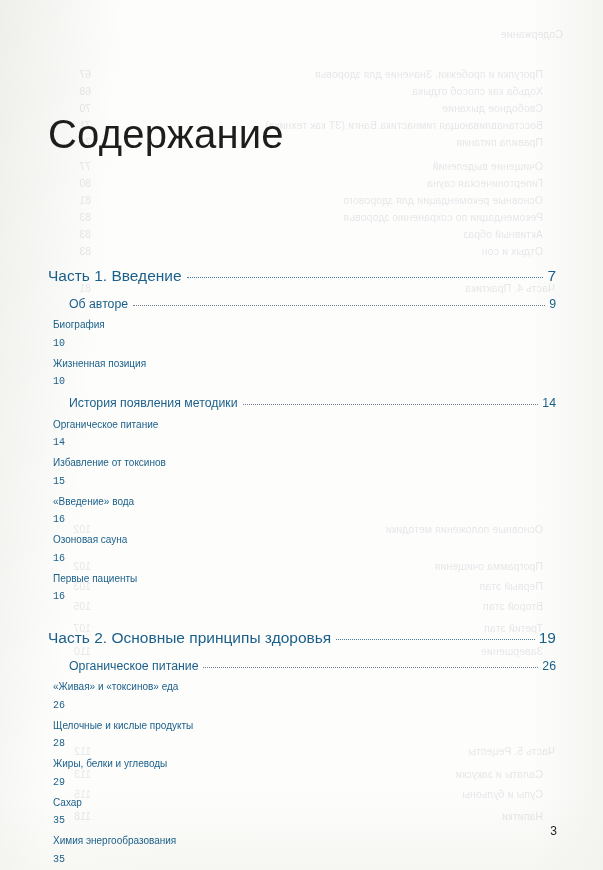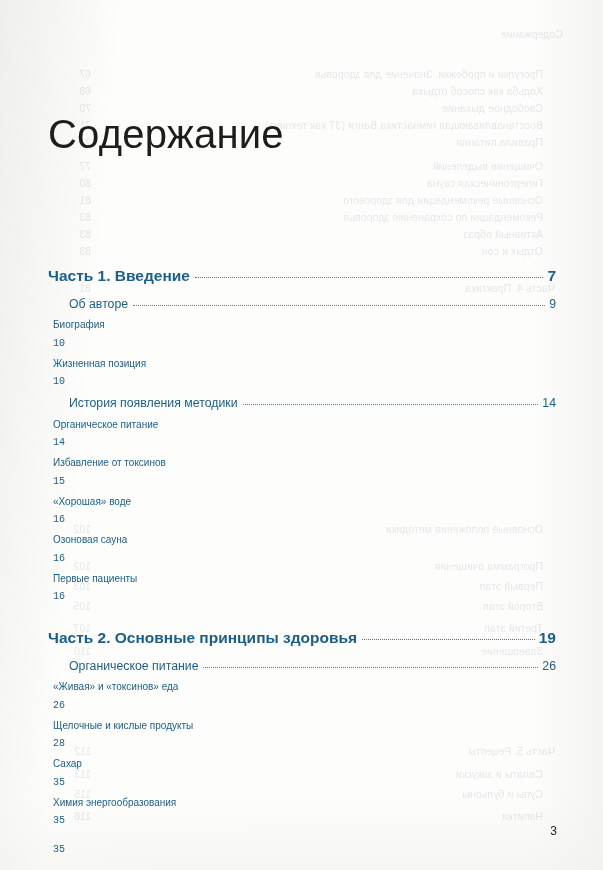--- a/index.html
+++ b/index.html
@@ -91,21 +91,21 @@
   }
   .entry .page-no {
     flex: 0 0 auto;
     text-align: right;
   }
 
   
   .lvl-part {
     font-size: 15.5px;
     color: #1a5f8a;
-    font-weight: 700;
+    font-weight: 400;
     margin-top: 0;
     margin-bottom: 14px;
   }
   .lvl-part .label { color: #1a5f8a; }
   .lvl-part .page-no { color: #1a5f8a; font-size: 15.5px; }
   .lvl-part .dots { border-bottom: 1px dotted #3f7fa5; top: -3px; }
 
   
   .lvl-1 {
     font-size: 12.3px;
@@ -220,21 +220,21 @@
           <span class="label">Органическое питание</span>
           <span class="dots"></span>
           <span class="page-no">14</span>
         </div>
         <div class="entry lvl-2">
           <span class="label">Избавление от токсинов</span>
           <span class="dots"></span>
           <span class="page-no">15</span>
         </div>
         <div class="entry lvl-2">
-          <span class="label">«Хорошая» воде</span>
+          <span class="label">«Введение» вода</span>
           <span class="dots"></span>
           <span class="page-no">16</span>
         </div>
         <div class="entry lvl-2">
           <span class="label">Озоновая сауна</span>
           <span class="dots"></span>
           <span class="page-no">16</span>
         </div>
         <div class="entry lvl-2">
           <span class="label">Первые пациенты</span>
@@ -256,20 +256,25 @@
           <span class="label">«Живая» и «токсинов» еда</span>
           <span class="dots"></span>
           <span class="page-no">26</span>
         </div>
         <div class="entry lvl-2">
           <span class="label">Щелочные и кислые продукты</span>
           <span class="dots"></span>
           <span class="page-no">28</span>
         </div>
         <div class="entry lvl-2">
+          <span class="label">Жиры, белки и углеводы</span>
+          <span class="dots"></span>
+          <span class="page-no">29</span>
+        </div>
+        <div class="entry lvl-2">
           <span class="label">Сахар</span>
           <span class="dots"></span>
           <span class="page-no">35</span>
         </div>
         <div class="entry lvl-2">
           <span class="label">Химия энергообразования</span>
           <span class="dots"></span>
           <span class="page-no">35</span>
         </div>
         <div class="entry lvl-2">

